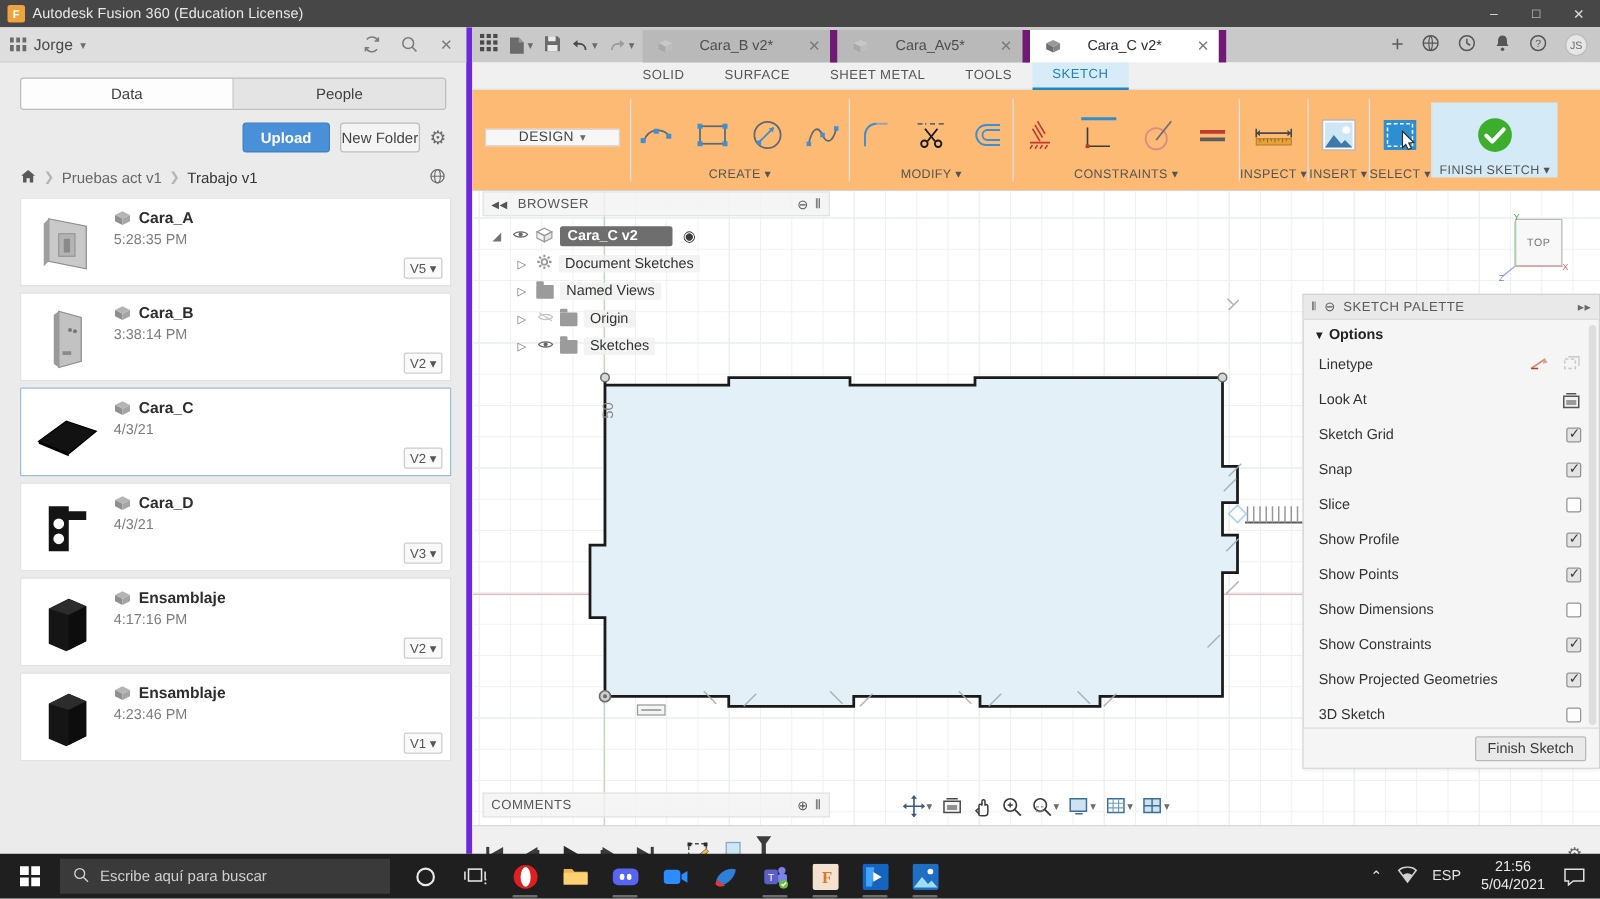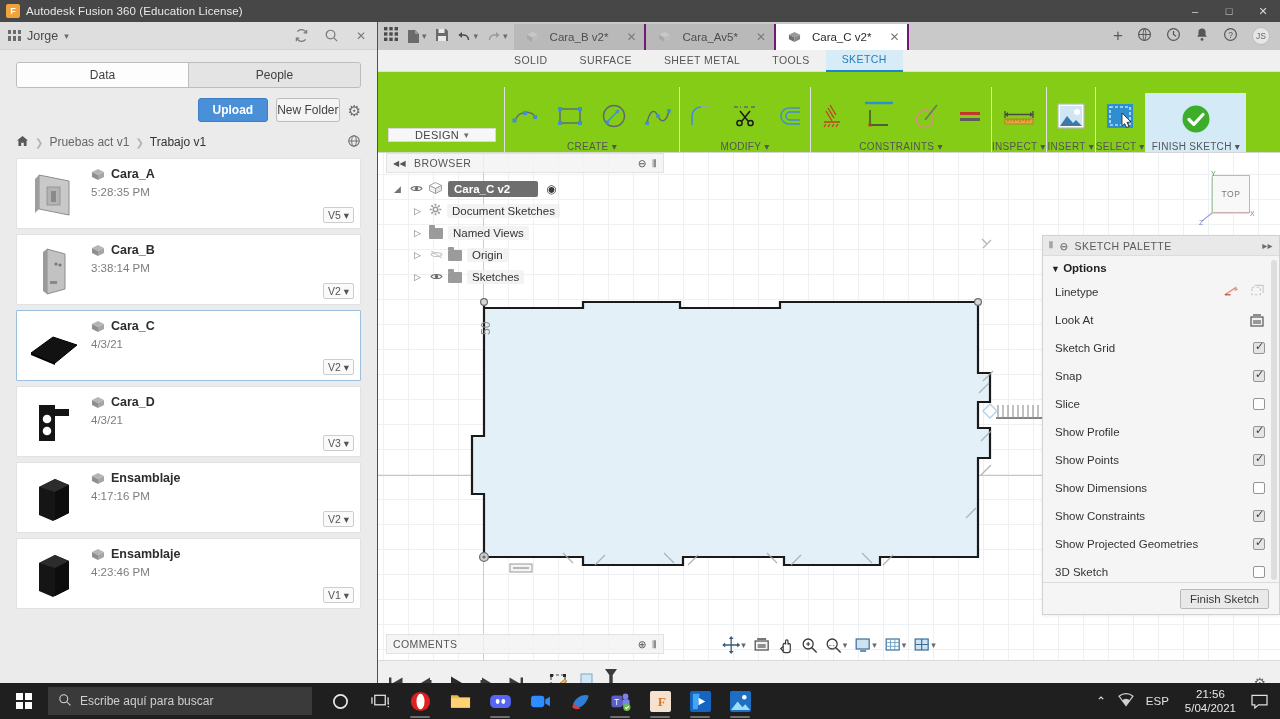--- a/index.html
+++ b/index.html
@@ -25,21 +25,21 @@
     display:flex;align-items:center;justify-content:center;font-weight:bold;
   }
   .titlebar .title{ font-size:11.5px; letter-spacing:.1px; }
   .win-buttons{ margin-left:auto; display:flex; height:22px; }
   .win-btn{ width:34px;height:22px;display:flex;align-items:center;justify-content:center;
             color:#d8d8d8;font-size:11px;}
 
   
   .datapanel{
     position:absolute; left:0; top:22px; width:378px; height:661px;
-    background:#ebebeb; border-right:1px solid #6d28d9;
+    background:#ebebeb; border-right:5px solid #6d28d9;
   }
   .dp-header{
     height:28px; background:#dedede; display:flex; align-items:center;
     padding:0 8px; border-bottom:1px solid #d2d2d2;
   }
   .dp-user{ display:flex; align-items:center; gap:6px; color:#4a4a4a; font-size:12.5px;}
   .dp-grid-icon{ display:inline-block; width:13px; height:11px;
      background:
        linear-gradient(#6b6b6b,#6b6b6b) 0 0/3px 4px no-repeat,
        linear-gradient(#6b6b6b,#6b6b6b) 5px 0/3px 4px no-repeat,
@@ -97,39 +97,39 @@
   
   .main{ position:absolute; left:378px; top:22px; width:902px; height:661px;
      background:#fff; }
 
   
   .tabstrip{ height:28px; background:#c9c9c9; display:flex; align-items:flex-end;}
   .qat{ display:flex; align-items:center; height:28px; padding:0 6px; gap:8px;
      color:#4a4a4a;}
   .qat .q{ display:flex;align-items:center;gap:2px;}
   .doc-tab{ height:26px; min-width:128px; display:flex; align-items:center;
-     gap:10px; padding:0 8px 0 12px; background:#b9b9b9; color:#4d4d4d;
-     font-size:11.5px; border-right:2px solid #701a75;}
+     gap:20px; padding:0 8px 0 12px; background:#b9b9b9; color:#4d4d4d;
+     font-size:11.5px; border-right:6px solid #701a75;}
   .doc-tab.active{ background:#fff; color:#2b2b2b; }
   .doc-tab .x{ margin-left:auto; color:#7a7a7a; font-size:12px; padding-left:8px;}
   .tab-right{ margin-left:auto; display:flex; align-items:center; gap:14px;
      padding:0 10px 0 8px; height:28px; color:#565656;}
   .avatar{ width:18px;height:18px;border-radius:50%;background:#e6e6e6;
      border:1px solid #bdbdbd;font-size:8.5px;color:#6b6b6b;
      display:flex;align-items:center;justify-content:center;}
 
   
   .ribbontabs{ height:22px; background:#f0f0f0; display:flex; align-items:center;
      padding-left:120px; gap:0; border-bottom:1px solid #e0e0e0; }
   .rtab{ font-size:10.5px; color:#555; letter-spacing:.4px; padding:3px 16px 4px 16px;
      height:22px; display:flex;align-items:center;}
   .rtab.active{ color:#1f7fbf; background:#d8ecf7; border-bottom:2px solid #1b86c9;}
 
   
-  .ribbon{ height:81px; background:#84cc16; display:flex; align-items:flex-end;
+  .ribbon{ height:81px; background:#fdba74; display:flex; align-items:center;
      border-bottom:1px solid #d5d5d5; }
   .design-box{ width:108px; margin:6px 8px 10px 10px; background:#f7f7f7;
      border:1px solid #d8d8d8; display:flex;align-items:center;justify-content:center;
      font-size:11px; color:#444; letter-spacing:.3px;}
   .rgroup{ display:flex; flex-direction:column; align-items:center;
      justify-content:flex-start; padding-top:6px; border-left:1px solid #e0e0e0;}
   .rgroup .icons{ display:flex; align-items:center; gap:2px; height:46px; }
   .rgroup .glabel{ font-size:10px; color:#555; letter-spacing:.3px; margin-top:2px;}
   .ritem{ width:42px; height:44px; display:flex; align-items:center;
      justify-content:center; }

